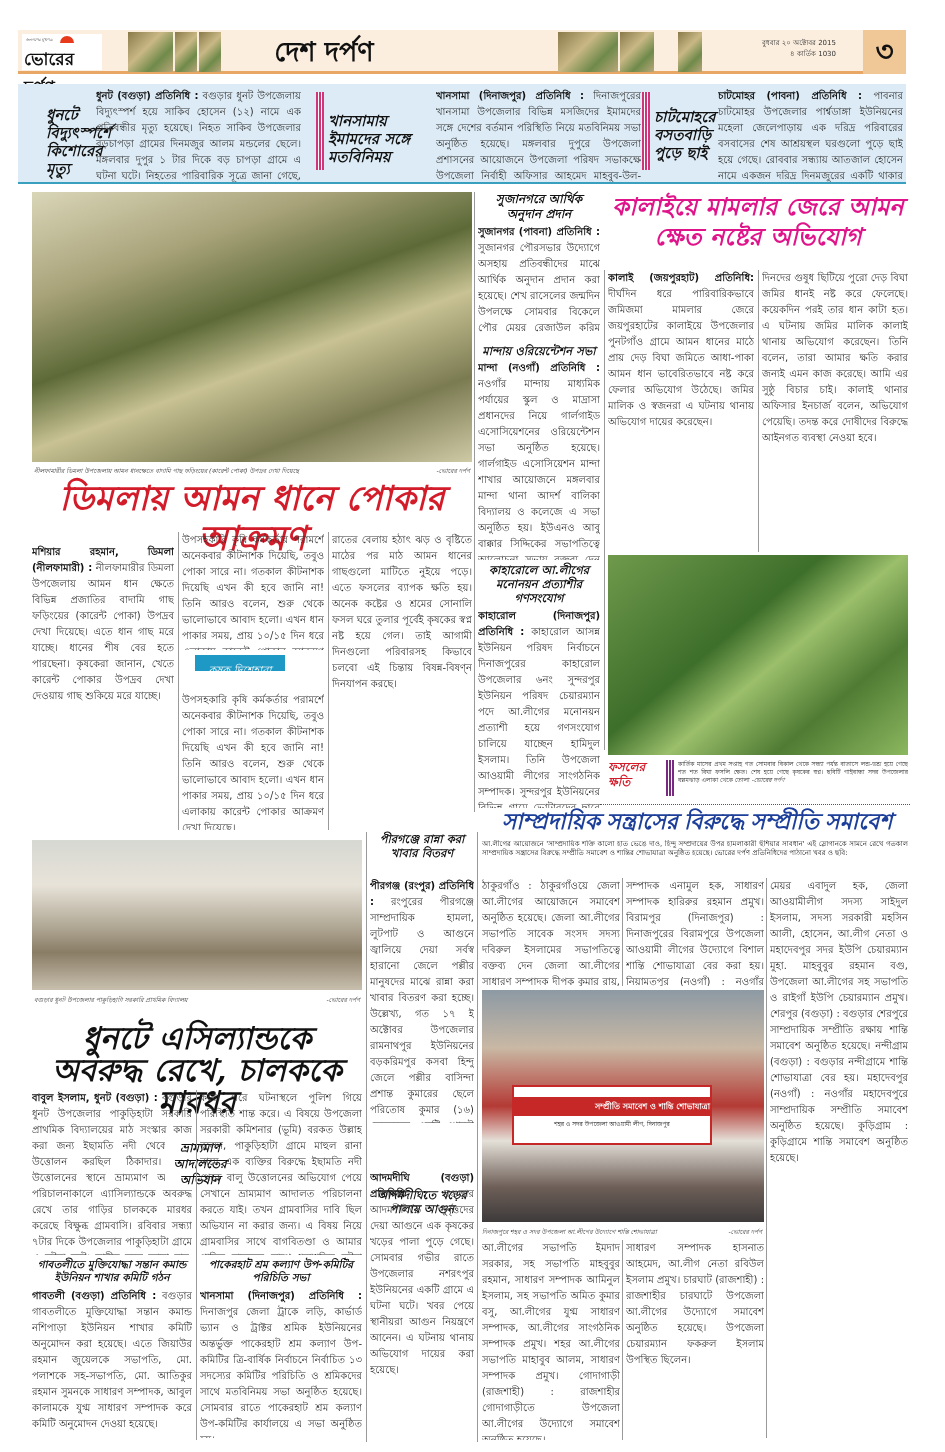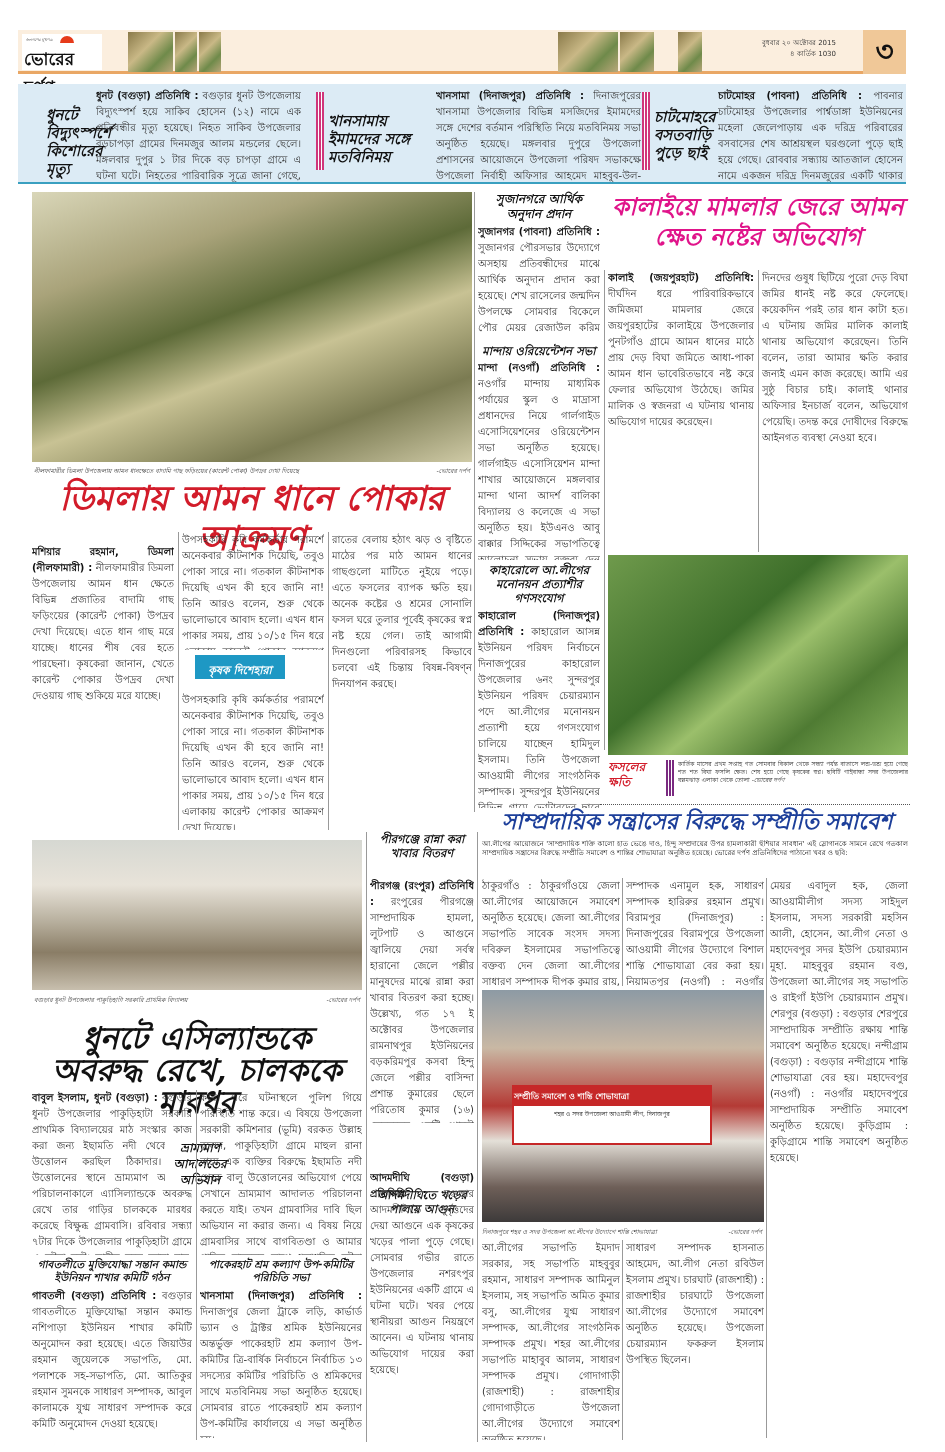--- a/index.html
+++ b/index.html
@@ -27,34 +27,35 @@
 .img-school{background:linear-gradient(180deg,#d6d8d2 0%,#e8e3d9 30%,#b6ae9c 55%,#8a7d66 75%,#c8bfae 100%)}
 .img-rally{background:linear-gradient(180deg,#8d9aa4 0%,#c9b8a4 25%,#b43a35 50%,#e4e0d8 65%,#6e5f58 85%,#3d3a3a 100%)}
 .caption{font-size:6.2px;font-style:italic;color:#333}
 .credit{font-size:6.2px;font-style:italic;color:#333;text-align:right}
 .hl-red{color:#d21c2a;font-family:"DejaVu Serif",serif;font-style:italic;font-weight:bold}
 .hl-pink{color:#e0148a;font-family:"DejaVu Serif",serif;font-style:italic;font-weight:bold}
 .hl-blue{color:#1d3f9a;font-family:Liberation Sans, sans-serif;font-style:italic;font-weight:bold}
 .hl-black{color:#111;font-family:"DejaVu Serif",serif;font-style:italic;font-weight:bold;text-align:center}
 .colrule{position:absolute;width:1px;background:#999}
 .dots{position:absolute;height:0;border-top:1px dotted #555}
-#krishok-box{left:195px;top:655px;width:90px;height:24px;background:#1e98c4;color:#fff;font-size:11px;font-weight:bold;text-align:center;line-height:32px;font-family:"DejaVu Serif",serif;font-style:italic}
+#krishok-box{left:195px;top:655px;width:90px;height:16px;background:#1e98c4;color:#fff;font-size:11px;font-weight:normal;text-align:center;line-height:32px;font-family:"DejaVu Serif",serif;font-style:italic}
 </style>
 </head>
 <body>
 
 <div id="masthead" class="abs">
   <div id="logo" class="abs">
     <span class="tag">জনগণের মুখপত্র</span>
     <span class="sun"></span>
     <span class="name">ভোরের দর্পণ</span>
   </div>
   <div class="photo" style="left:110px;width:45px"></div>
   <div class="photo" style="left:157px;width:22px"></div>
   <div class="photo" style="left:181px;width:22px"></div>
+  <div id="section-title" class="abs">দেশ দর্পণ</div>
   <div class="photo" style="left:540px;width:60px"></div>
   <div class="photo" style="left:602px;width:34px"></div>
   <div class="photo" style="left:660px;width:24px"></div>
   <div id="date" class="abs">
     <div>বুধবার ২০ অক্টোবর 2015</div>
     <div>৪ কার্তিক 1030</div>
   </div>
   <div id="pageno" class="abs">৩</div>
 </div>
 
@@ -127,21 +128,21 @@
 <div class="abs hl-blue" style="left:482px;top:808px;width:430px;font-size:22px;line-height:28px;text-align:center">সাম্প্রদায়িক সন্ত্রাসের বিরুদ্ধে সম্প্রীতি সমাবেশ</div>
 <div class="abs txt" style="left:482px;top:840px;width:426px;height:36px;font-size:7px;line-height:9px;color:#111">আ.লীগের আয়োজনে 'সাম্প্রদায়িক শক্তি কালো হাত ভেঙে দাও, হিন্দু সম্প্রদায়ের উপর হামলাকারী হুঁশিয়ার সাবধান' এই স্লোগানকে সামনে রেখে গতকাল সাম্প্রদায়িক সন্ত্রাসের বিরুদ্ধে সম্প্রীতি সমাবেশ ও শান্তির শোভাযাত্রা অনুষ্ঠিত হয়েছে। ভোরের দর্পণ প্রতিনিধিদের পাঠানো খবর ও ছবি:</div>
 <div class="abs txt" style="left:482px;top:878px;width:138px;height:108px">ঠাকুরগাঁও : ঠাকুরগাঁওয়ে জেলা আ.লীগের আয়োজনে সমাবেশ অনুষ্ঠিত হয়েছে। জেলা আ.লীগের সভাপতি সাবেক সংসদ সদস্য দবিরুল ইসলামের সভাপতিত্বে বক্তব্য দেন জেলা আ.লীগের সাধারণ সম্পাদক দীপক কুমার রায়, সদর উপজেলা আ.লীগের সভাপতি অরুনাংশু দত্ত টিটো প্রমুখ। দিনাজপুর : দিনাজপুরে শহর ও সদর উপজেলা আ.লীগের উদ্যোগে শান্তি শোভাযাত্রা অনুষ্ঠিত হয়েছে।</div>
 <div class="abs txt" style="left:626px;top:878px;width:138px;height:108px">সম্পাদক এনামুল হক, সাধারণ সম্পাদক হারিরুর রহমান প্রমুখ। বিরামপুর (দিনাজপুর) : দিনাজপুরের বিরামপুরে উপজেলা আওয়ামী লীগের উদ্যোগে বিশাল শান্তি শোভাযাত্রা বের করা হয়। নিয়ামতপুর (নওগাঁ) : নওগাঁর নিয়ামতপুরে সাম্প্রদায়িক সম্প্রীতি রক্ষায় শান্তি সমাবেশ অনুষ্ঠিত হয়েছে। উপজেলা আওয়ামী লীগের সভাপতির সভাপতিত্বে অনুষ্ঠিত সমাবেশে বক্তব্য রাখেন সংসদ সদস্য। বিরল (দিনাজপুর) : দিনাজপুরের বিরলে উপজেলা আ.লীগের উদ্যোগে সমাবেশ অনুষ্ঠিত হয়।</div>
 <div class="abs txt" style="left:770px;top:878px;width:138px;height:555px">মেয়র এবাদুল হক, জেলা আওয়ামীলীগ সদস্য সাইদুল ইসলাম, সদস্য সরকারী মহসিন আলী, হোসেন, আ.লীগ নেতা ও মহাদেবপুর সদর ইউপি চেয়ারম্যান মুহা. মাহবুবুর রহমান বগু, উপজেলা আ.লীগের সহ সভাপতি ও রাইগাঁ ইউপি চেয়ারম্যান প্রমুখ। শেরপুর (বগুড়া) : বগুড়ার শেরপুরে সাম্প্রদায়িক সম্প্রীতি রক্ষায় শান্তি সমাবেশ অনুষ্ঠিত হয়েছে। নন্দীগ্রাম (বগুড়া) : বগুড়ার নন্দীগ্রামে শান্তি শোভাযাত্রা বের হয়। মহাদেবপুর (নওগাঁ) : নওগাঁর মহাদেবপুরে সাম্প্রদায়িক সম্প্রীতি সমাবেশ অনুষ্ঠিত হয়েছে। কুড়িগ্রাম : কুড়িগ্রামে শান্তি সমাবেশ অনুষ্ঠিত হয়েছে।</div>
 <div class="colrule" style="left:622px;top:878px;height:108px"></div>
 <div class="colrule" style="left:766px;top:878px;height:560px"></div>
 
 <div class="abs img-rally" style="left:482px;top:990px;width:282px;height:232px">
   <div class="abs" style="left:30px;top:95px;width:200px;height:60px;background:#fff;border:2px solid #c62828">
-    <div style="background:#c62828;color:#fff;font-size:8px;text-align:left;padding:3px 0;font-weight:bold">সম্প্রীতি সমাবেশ ও শান্তি শোভাযাত্রা</div>
+    <div style="background:#c62828;color:#fff;font-size:8px;text-align:right;margin-top:10px;padding:3px 0;font-weight:bold">সম্প্রীতি সমাবেশ ও শান্তি শোভাযাত্রা</div>
     <div style="font-size:6px;text-align:center;color:#222;margin-top:3px">শহর ও সদর উপজেলা আওয়ামী লীগ, দিনাজপুর</div>
   </div>
 </div>
 <div class="abs caption" style="left:482px;top:1227px;width:200px">দিনাজপুরে শহর ও সদর উপজেলা আ.লীগের উদ্যোগে শান্তি শোভাযাত্রা</div>
 <div class="abs credit" style="left:690px;top:1227px;width:72px">-ভোরের দর্পণ</div>
 <div class="abs txt" style="left:482px;top:1240px;width:138px;height:200px">আ.লীগের সভাপতি ইমদাদ সরকার, সহ সভাপতি মাহবুবুর রহমান, সাধারণ সম্পাদক আমিনুল ইসলাম, সহ সভাপতি অমিত কুমার বসু, আ.লীগের যুগ্ম সাধারণ সম্পাদক, আ.লীগের সাংগঠনিক সম্পাদক প্রমুখ। শহর আ.লীগের সভাপতি মাহাবুব আলম, সাধারণ সম্পাদক প্রমুখ। গোদাগাড়ী (রাজশাহী) : রাজশাহীর গোদাগাড়ীতে উপজেলা আ.লীগের উদ্যোগে সমাবেশ অনুষ্ঠিত হয়েছে।</div>
 <div class="abs txt" style="left:626px;top:1240px;width:138px;height:200px">সাধারণ সম্পাদক হাসনাত আহমেদ, আ.লীগ নেতা রবিউল ইসলাম প্রমুখ। চারঘাট (রাজশাহী) : রাজশাহীর চারঘাটে উপজেলা আ.লীগের উদ্যোগে সমাবেশ অনুষ্ঠিত হয়েছে। উপজেলা চেয়ারম্যান ফকরুল ইসলাম উপস্থিত ছিলেন।</div>
 <div class="colrule" style="left:622px;top:1240px;height:200px"></div>
 
 </body></html>

